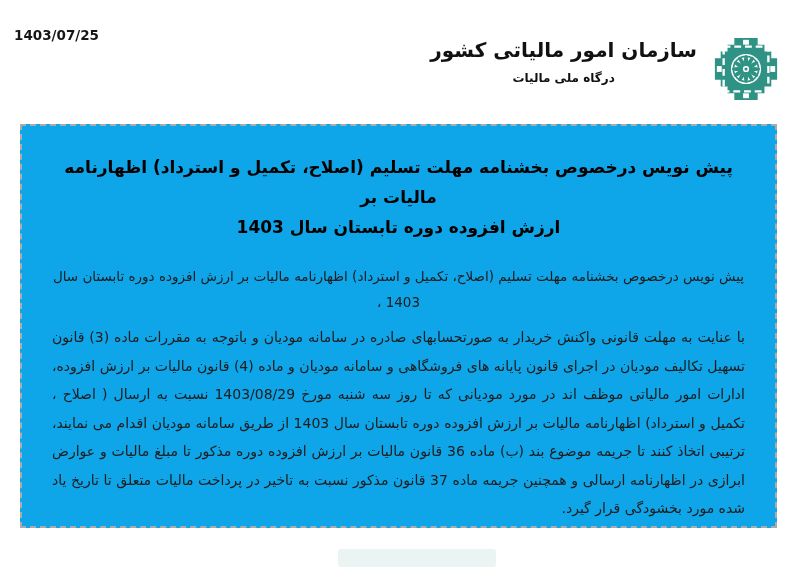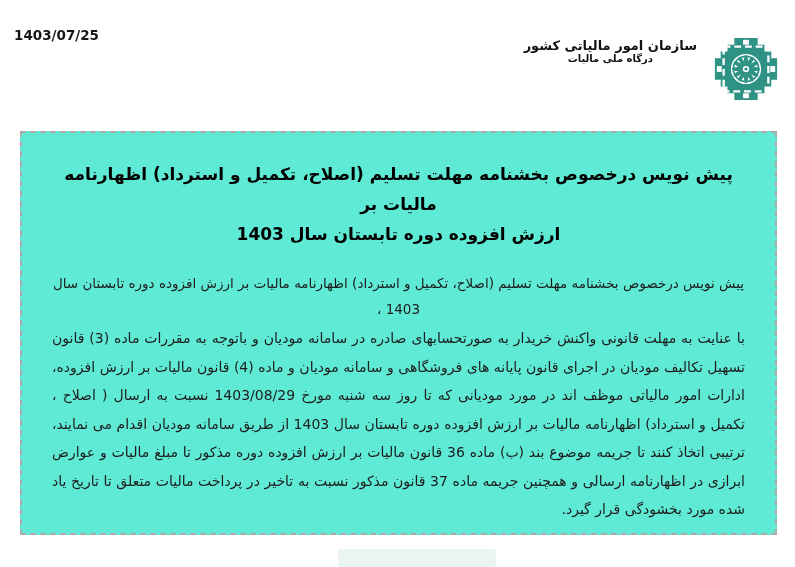--- a/index.html
+++ b/index.html
@@ -18,46 +18,46 @@
     direction: rtl; text-align: left;
     font-weight: bold; font-size: 13.5px; line-height: 26px;
     color: #161616;
   }
   .ref-date { direction: ltr; }
 
   
   .logo-block { position: absolute; top: 28px; right: 12px; width: 280px; height: 84px; }
   .emblem { position: absolute; right: 2px; top: 6px; width: 70px; height: 70px; }
   .org-text { position: absolute; right: 86px; top: 10px; text-align: center; white-space: nowrap; direction: rtl; }
-  .org-name { font-size: 13px; font-weight: bold; color: #111; letter-spacing: -0.5px; }
-  .org-tagline { font-size: 10px; font-weight: bold; color: #111; }
+  .org-name { font-size: 20px; font-weight: bold; color: #111; letter-spacing: -0.5px; }
+  .org-tagline { font-size: 12px; font-weight: bold; color: #111; margin-top: 9px; }
 
   
   .letter-box {
-    position: absolute; left: 20px; top: 131px;
+    position: absolute; left: 20px; top: 124px;
     width: 757px; height: 404px;
     box-sizing: border-box;
     border: 2px dashed #ababab;
     padding: 26px 30px 0 30px;
     direction: rtl;
-    background: #5eead4;
+    background: #0ea5e9;
   }
   .letter-title {
     font-weight: bold; font-size: 17px; line-height: 30px;
     text-align: center; color: #000;
   }
   .letter-title .line { display: block; }
   .letter-intro {
     margin-top: 21px;
     font-size: 13.5px; line-height: 26px;
     text-align: center; color: #1c1c1c;
   }
   .letter-intro .line { display: block; }
   .letter-body {
-    margin-top: 2px;
+    margin-top: 8px;
     font-size: 14px; line-height: 28.5px;
     text-align: justify;
     color: #1c1c1c;
   }
 
   
   .stamp-artifact {
     position: absolute; left: 338px; top: 549px;
     width: 158px; height: 18px;
     background: rgba(46, 147, 132, 0.10);

